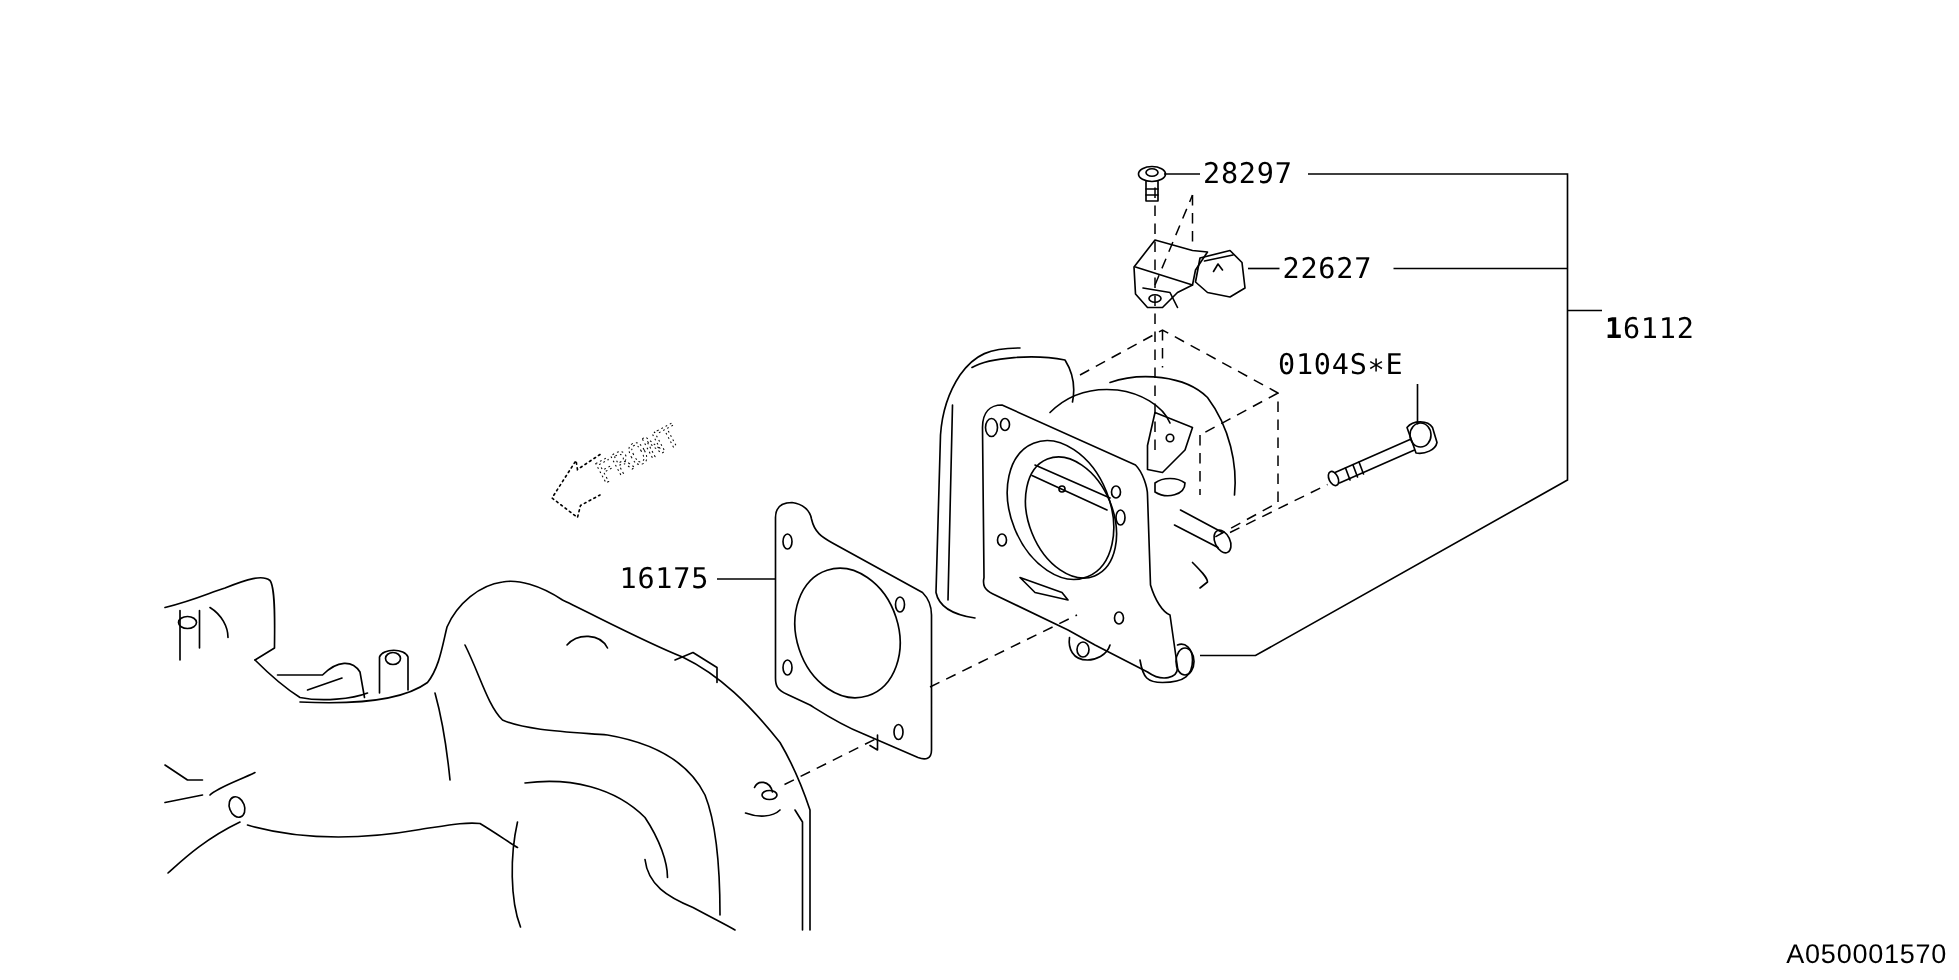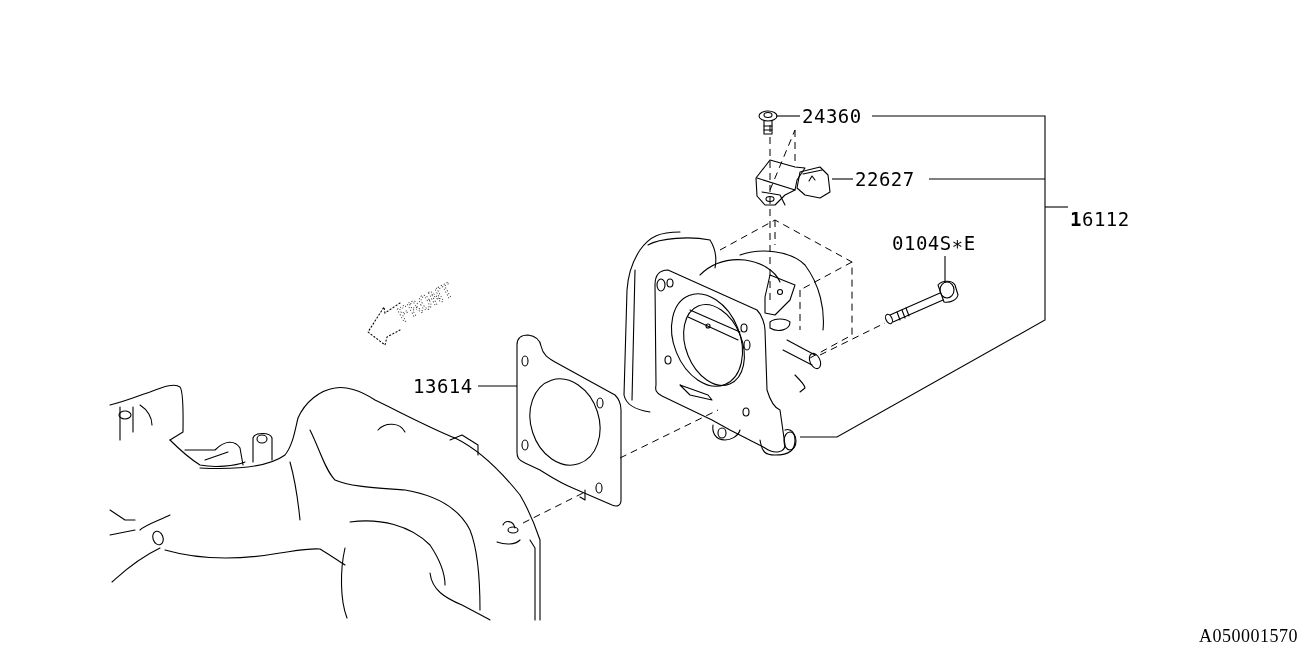--- a/index.html
+++ b/index.html
@@ -4,21 +4,21 @@
   <style>
     html, body { margin: 0; padding: 0; background: #ffffff; }
     body { width: 1306px; height: 653px; position: relative; overflow: hidden; font-family: "DejaVu Sans", sans-serif; }
     #diagram { position: absolute; left: 0; top: 0; width: 1306px; height: 653px; }
     .ln { fill: none; stroke: #000; stroke-width: 1.1; stroke-linecap: round; stroke-linejoin: round; }
     .dash { fill: none; stroke: #000; stroke-width: 1; stroke-dasharray: 7 5; }
     .dot { fill: none; stroke: #000; stroke-width: 1.1; stroke-dasharray: 1.2 2.4; stroke-linecap: round; }
     .lead { fill: none; stroke: #000; stroke-width: 1.1; }
     .lbl { position: absolute; font-family: "DejaVu Sans Mono", monospace; font-size: 19px; letter-spacing: 0.5px; color: #000; line-height: 1; white-space: nowrap; }
     .lbl-bold-first::first-letter { font-weight: bold; }
-    .catalog { position: absolute; right: 8px; bottom: 6px; font-family: Liberation Serif, serif; font-size: 18px; color: #000; letter-spacing: 0.5px; }
+    .catalog { position: absolute; right: 8px; bottom: 6px; font-family: Liberation Sans, sans-serif; font-size: 18px; color: #000; letter-spacing: 0.5px; }
     .front { font-family: "DejaVu Sans Mono", monospace; font-size: 20px; }
   </style>
 </head>
 <body>
 
 <div id="diagram">
   <svg width="1306" height="653" viewBox="0 0 1306 653" xmlns="http://www.w3.org/2000/svg">
 
     <g>
 
@@ -142,20 +142,20 @@
       <path class="lead" d="M872 116 L1045 116 L1045 320 L837 437 L800 437"></path>
       <path class="lead" d="M832 179 L853 179"></path>
       <path class="lead" d="M929 179 L1045 179"></path>
       <path class="lead" d="M1045 207 L1068 207"></path>
       <path class="lead" d="M945 256 L945 283"></path>
       <path class="lead" d="M478 386 L517 386"></path>
     </g>
   </svg>
 
   
-  <div class="lbl" style="left:802px; top:107px;">24360</div>
+  <div class="lbl" style="left:802px; top:107px;">28297</div>
   <div class="lbl" style="left:855px; top:170px;text-align:right;">22627</div>
   <div class="lbl lbl-bold-first" style="left:1070px; top:198px;margin-top:12px;">16112</div>
-  <div class="lbl" style="left:892px; top:234px;">0104S∗E</div>
-  <div class="lbl" style="left:413px; top:377px;">13614</div>
+  <div class="lbl" style="left:852px; top:234px;">0104S∗E</div>
+  <div class="lbl" style="left:413px; top:377px;">16175</div>
 
   <div class="catalog">A050001570</div>
 </div>
 
 </body></html>

